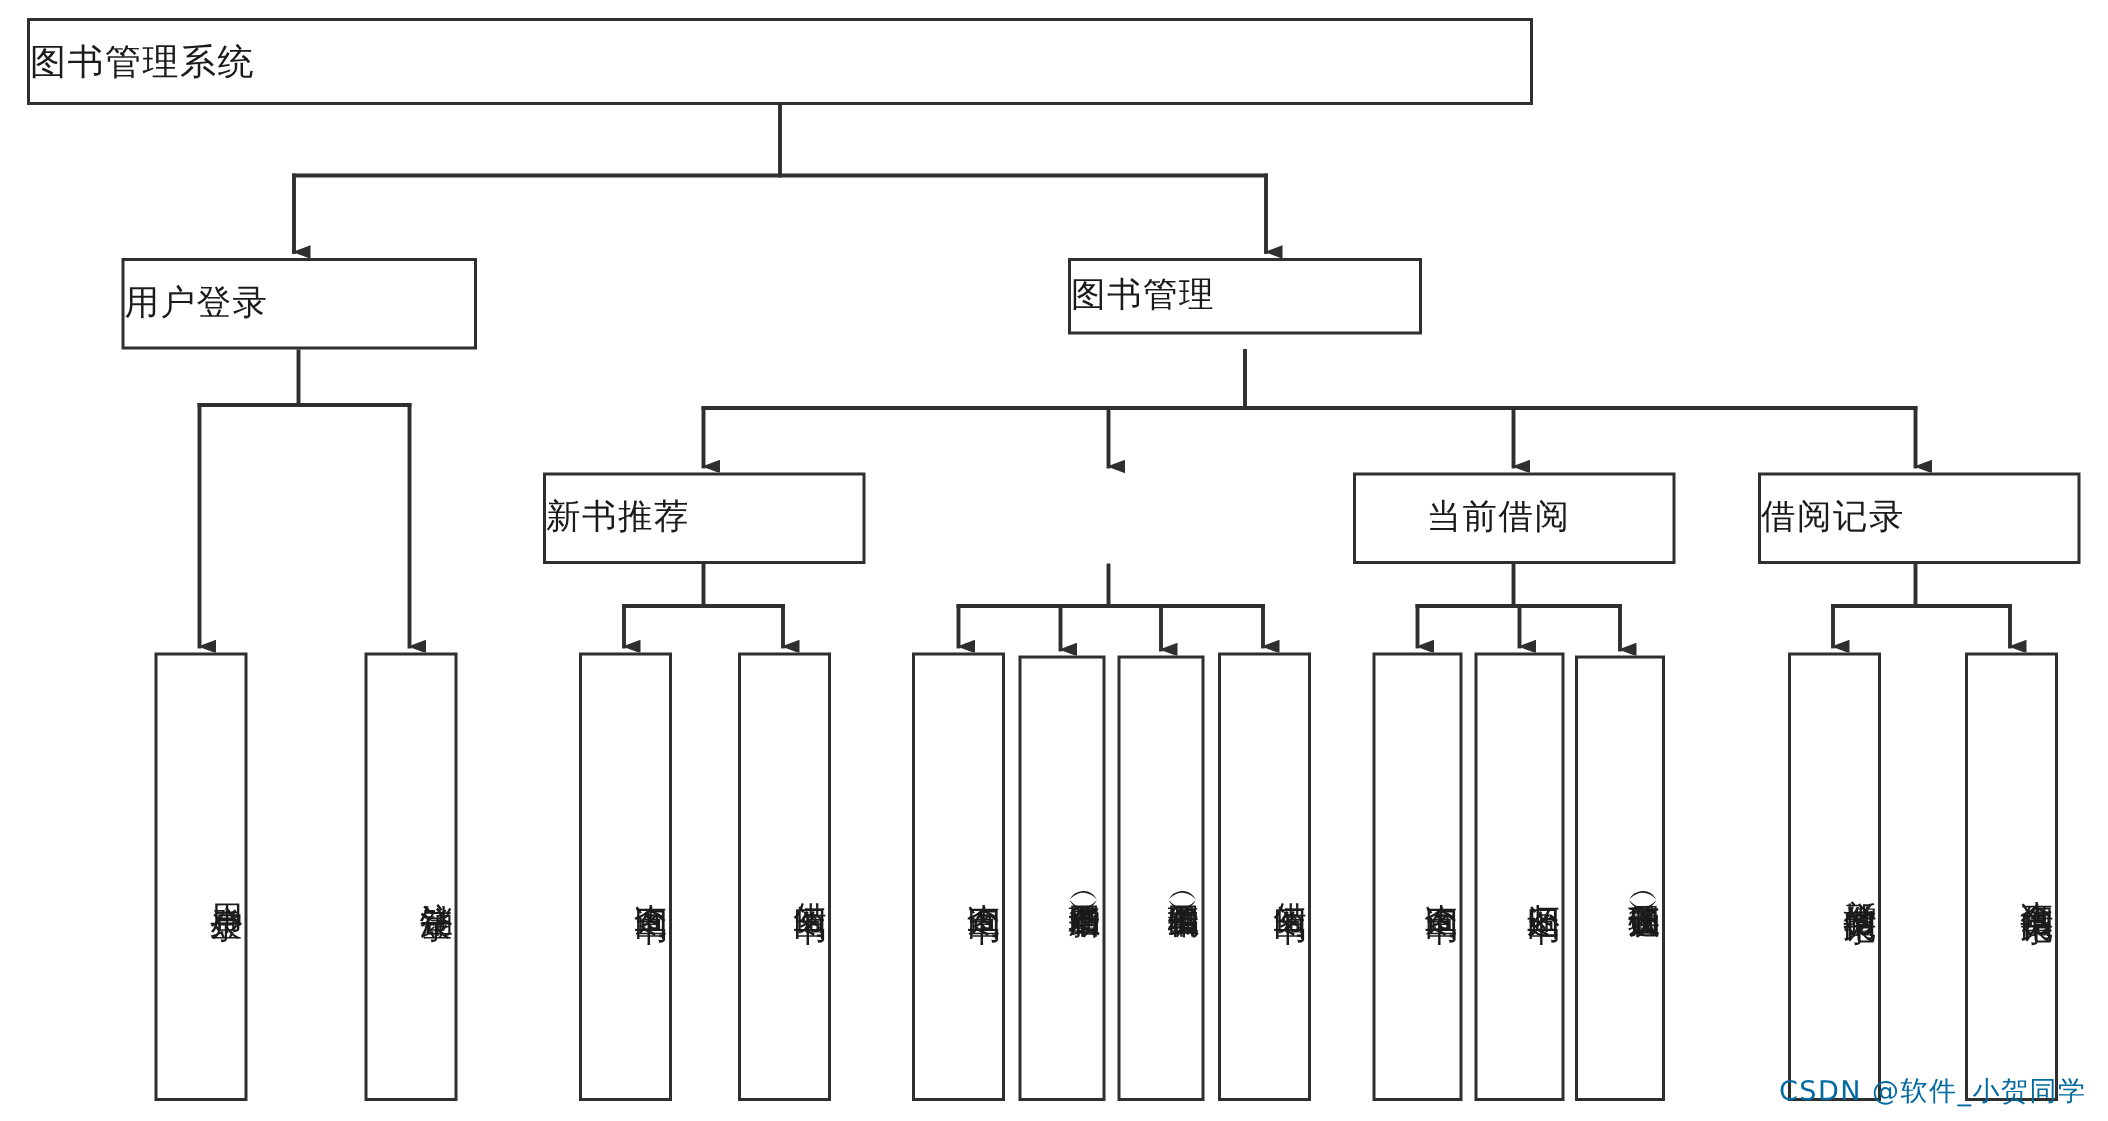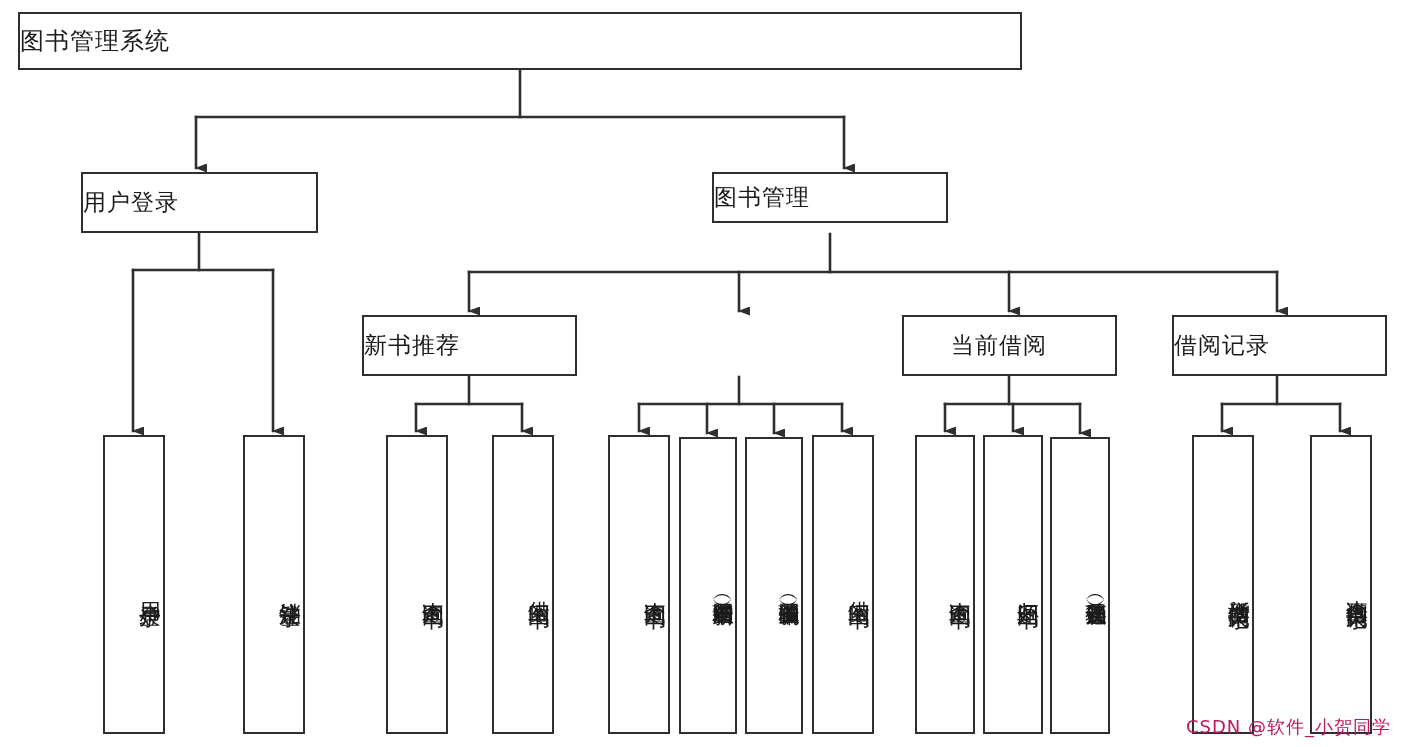--- a/index.html
+++ b/index.html
@@ -59,21 +59,21 @@
   .node.vert.tall {
     padding-top: 2px;
     letter-spacing: 0px;
     font-size: 21px;
   }
   .watermark {
     position: absolute;
     right: 14px;
     bottom: 8px;
     font-size: 18px;
-    color: #be185d;
+    color: #0369a1;
     letter-spacing: 1px;
     white-space: nowrap;
     font-family: "DejaVu Sans", "Liberation Sans", sans-serif;
   }
 </style>
 </head>
 <body>
 
 <div id="canvas">
 

